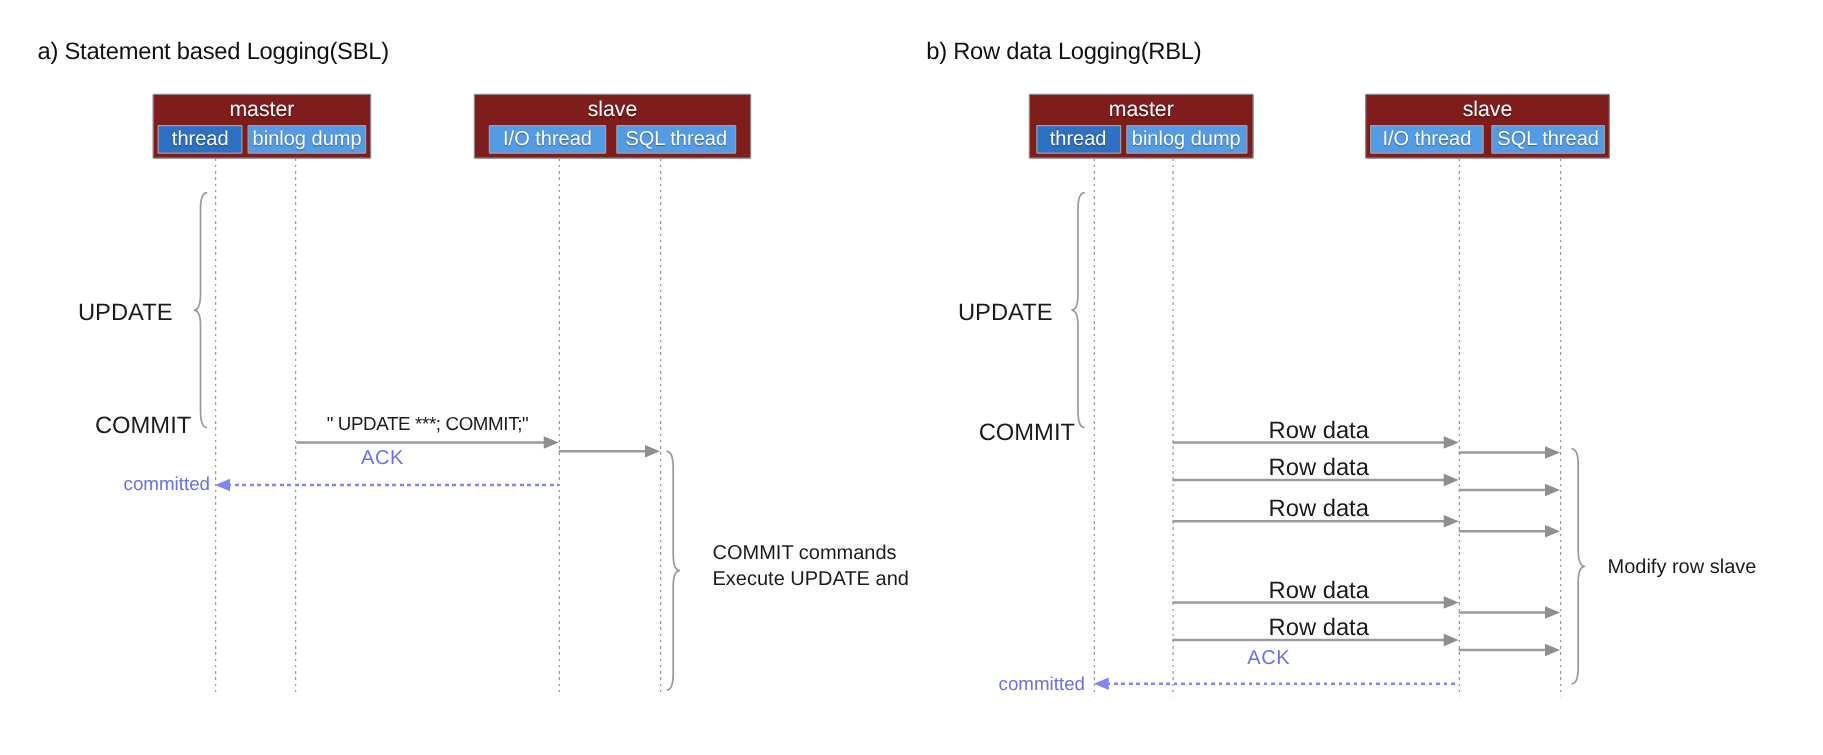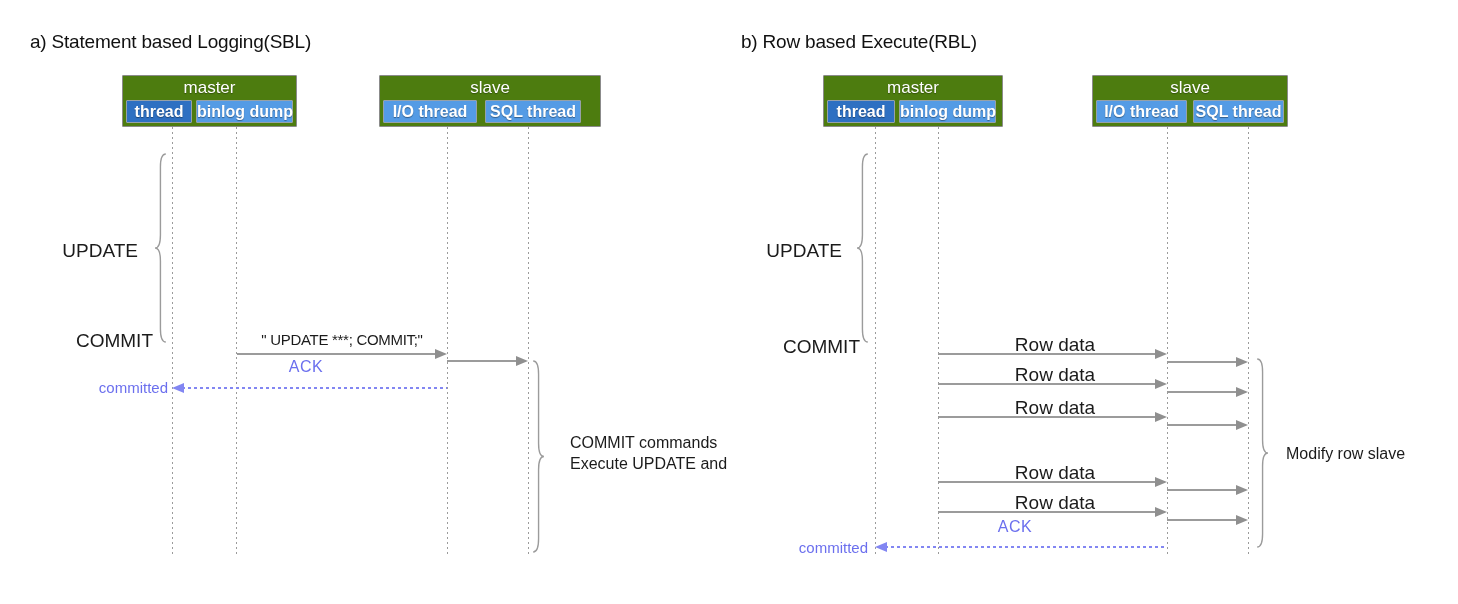--- a/index.html
+++ b/index.html
@@ -5,28 +5,28 @@
   html,body{margin:0;padding:0;background:#ffffff;}
   .canvas{
     position:relative;width:1458px;height:604px;background:#ffffff;overflow:hidden;
     font-family:"Liberation Sans","DejaVu Sans",sans-serif;color:#1b1b1b;
   }
   .abs{position:absolute;}
   .panel-title{font-size:19px;color:#111;white-space:nowrap;letter-spacing:-0.2px;}
 
   
   .actor-box{
-    position:absolute;height:52px;background:#4d7c0f;border:1px solid #8b8b8b;
+    position:absolute;height:52px;background:#7f1d1d;border:1px solid #8b8b8b;
     box-sizing:border-box;border-radius:1px;
   }
   .actor-label{
     color:#fff;font-size:17px;text-align:center;line-height:22px;height:22px;
     text-shadow:0 1px 1px rgba(0,0,0,0.35);margin-top:1px;white-space:nowrap;
   }
-  .sub-row{display:flex;gap:4px;margin:1px 3px 0 3px;font-weight:bold;}
+  .sub-row{display:flex;justify-content:center;gap:4px;margin:1px 3px 0 3px;}
   .sub-box{
     background:#549be5;border:1px solid #97a1a8;box-sizing:border-box;height:23px;
     color:#fff;font-size:16px;line-height:21px;text-align:center;white-space:nowrap;
     text-shadow:0 1px 1px rgba(0,0,0,0.4);border-radius:1px;
   }
   .sub-box.dark{background:#2e70c2;}
 
   
   .lifeline{
     position:absolute;width:1px;
@@ -104,21 +104,21 @@
   <div class="lbl right lbl-blue" style="left:70px;top:379px;width:98px;font-size:15px">committed</div>
 
   <svg class="brace" style="left:530px;top:360px" width="15" height="193" viewBox="0 0 14 190" preserveAspectRatio="none">
     <path d="M 3 1 Q 8 1 8 14 L 8 82 Q 8 95 13 95 Q 8 95 8 108 L 8 176 Q 8 189 3 189"></path>
   </svg>
   <div class="abs note" style="left:570px;top:432px;width:210px">
     <div>COMMIT commands</div>
     <div>Execute UPDATE and</div>
   </div>
 
-  <div class="abs panel-title" style="left:741px;top:31px">b) Row based Execute(RBL)</div>
+  <div class="abs panel-title" style="left:741px;top:31px">b) Row data Logging(RBL)</div>
 
   <div class="actor-box" style="left:823px;top:75px;width:180px">
     <div class="actor-label">master</div>
     <div class="sub-row">
       <div class="sub-box dark" style="width:68px">thread</div>
       <div class="sub-box" style="width:97px">binlog dump</div>
     </div>
   </div>
 
   <div class="actor-box" style="left:1092px;top:75px;width:196px">

